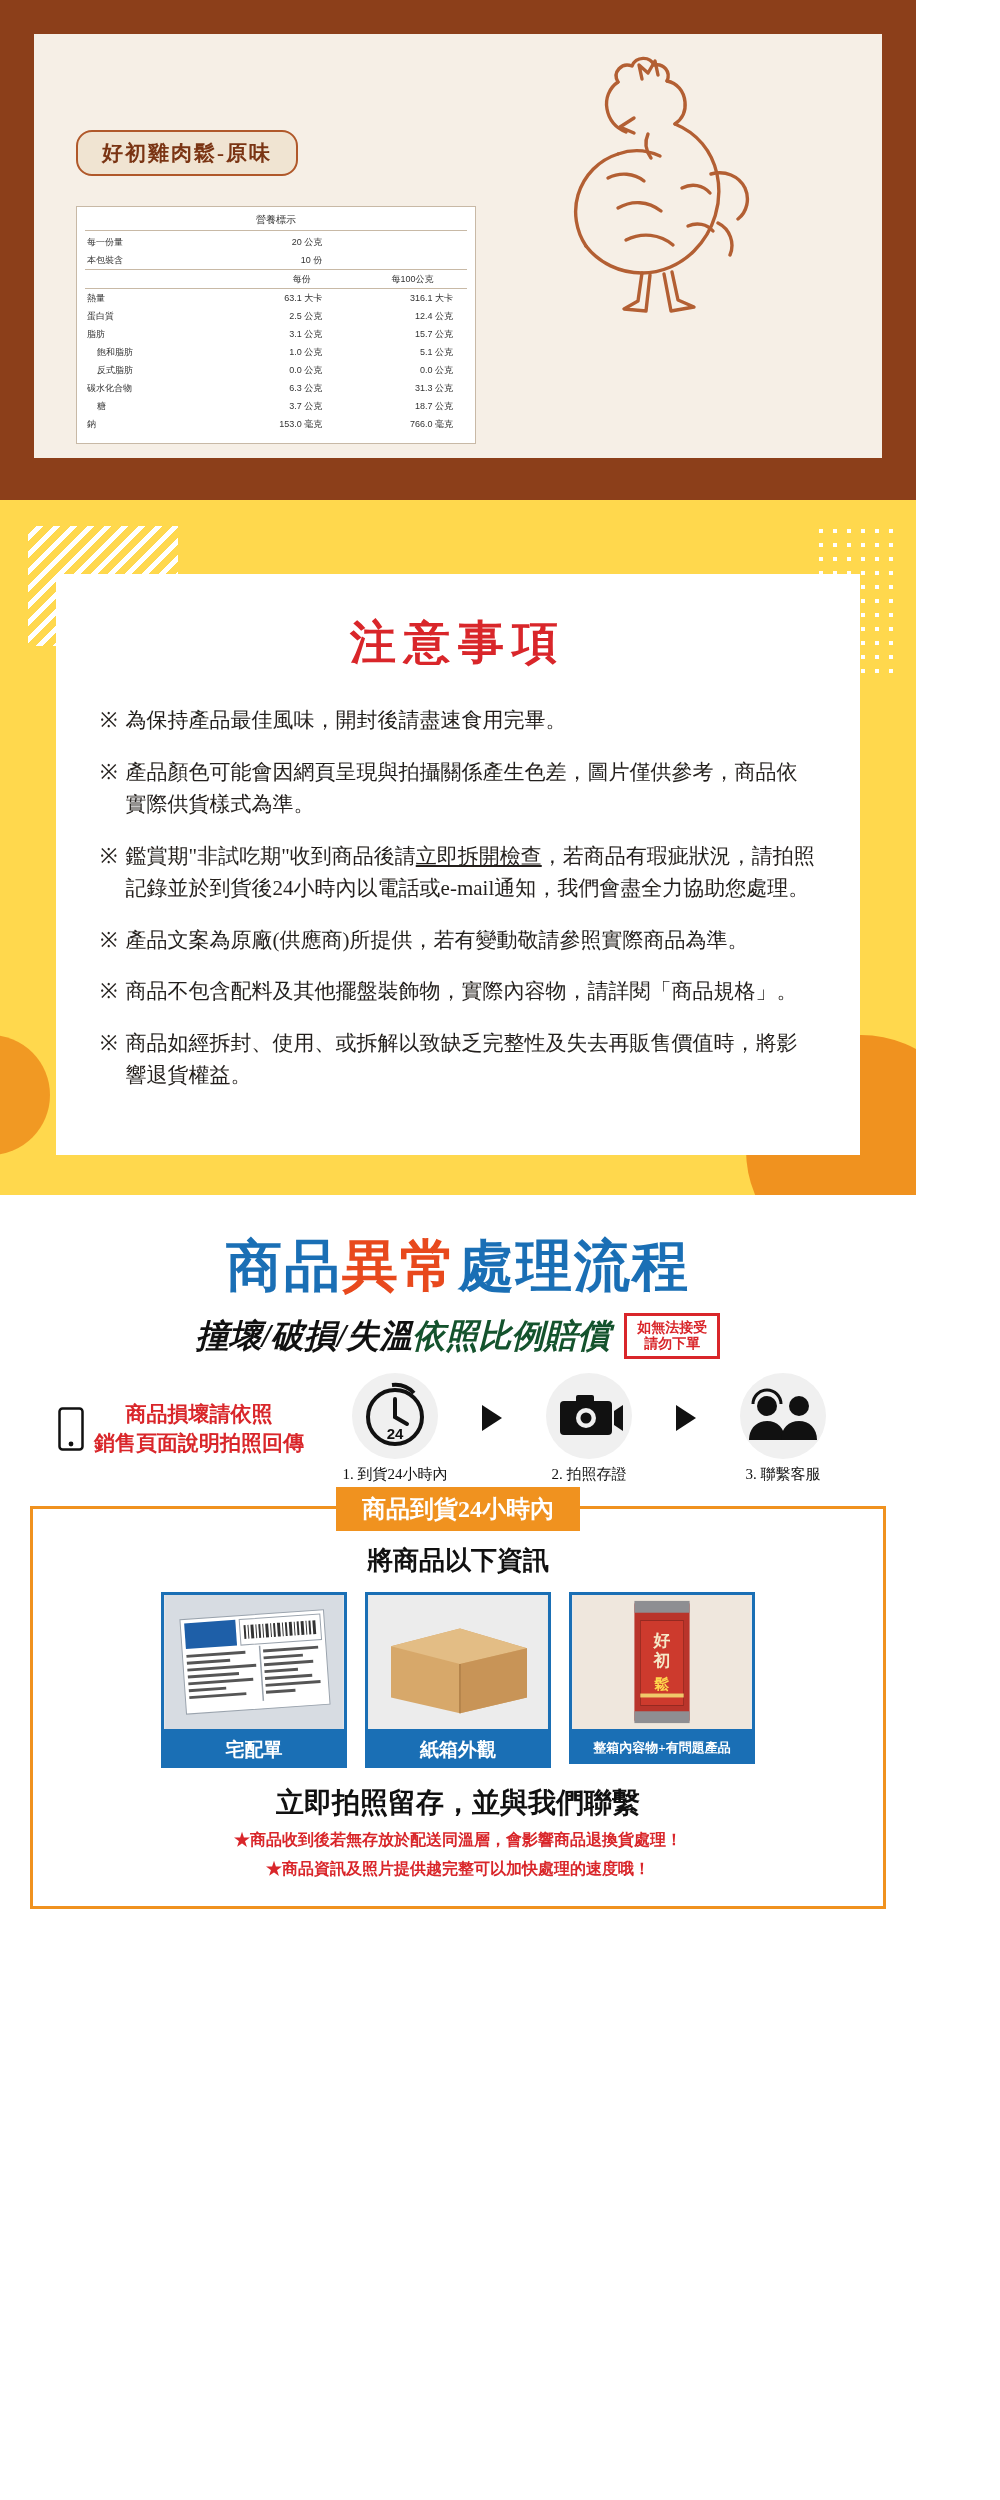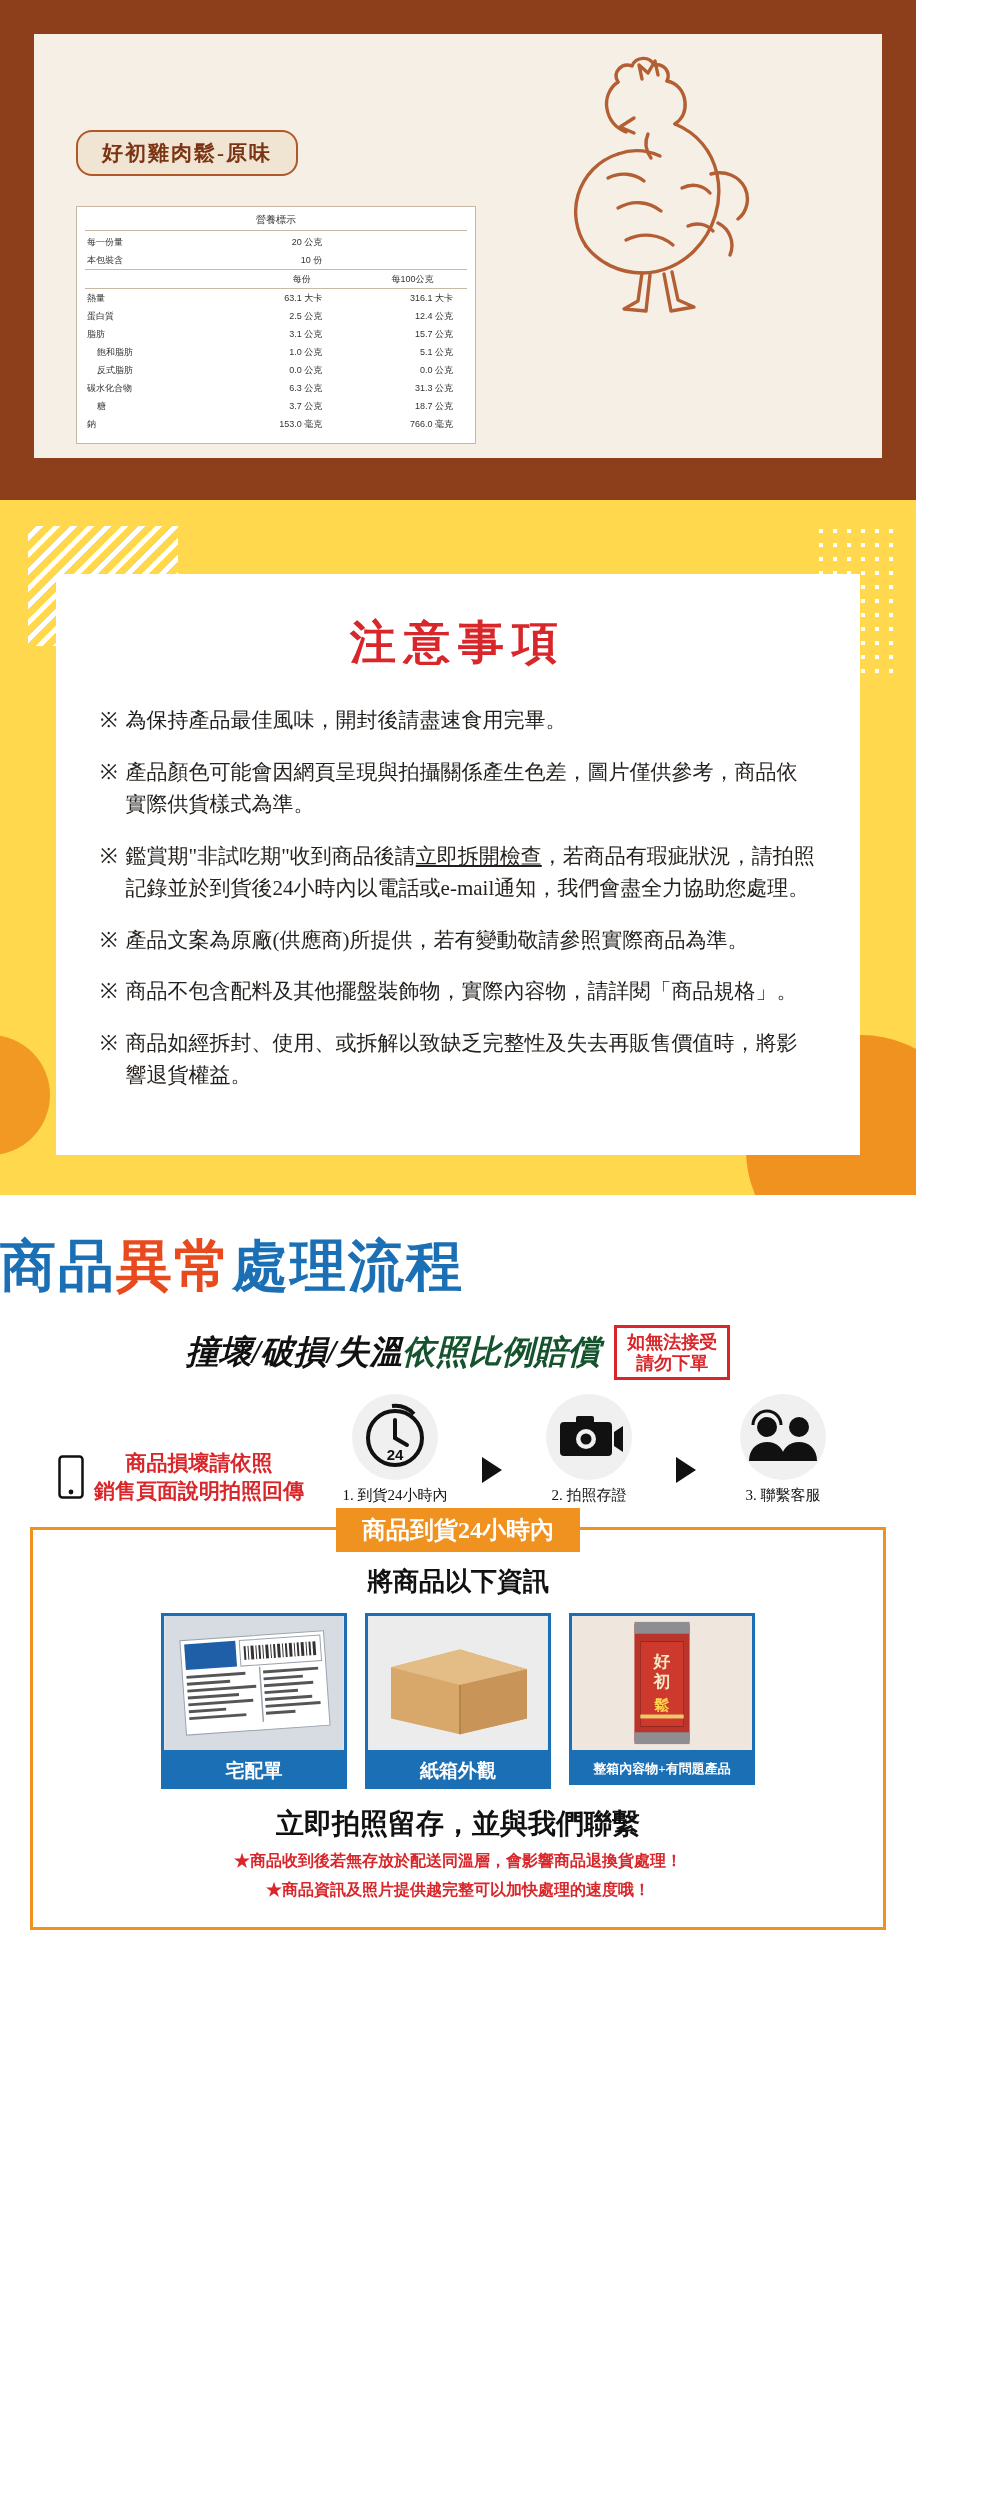--- a/index.html
+++ b/index.html
@@ -128,58 +128,58 @@
   .notice-text { flex: 1; }
   .notice-text .u { text-decoration: underline; }
 
   
   .sec-flow {
     background: #ffffff;
     padding: 26px 0 26px 0;
     position: relative;
   }
   .flow-title {
-    text-align: left;
+    text-align: center;
     font-size: 56px;
     font-weight: bold;
     letter-spacing: 2px;
     font-family: "Liberation Serif", serif;
     color: #1a6fb5;
-    margin: 8px 0 20px 0;
+    margin: 8px 0 8px 0;
   }
   .flow-title .hl { color: #e8491d; }
   .flow-sub-row {
     display: flex;
     align-items: center;
     justify-content: center;
     gap: 14px;
     margin-bottom: 14px;
   }
   .flow-sub {
     font-size: 33px;
     font-weight: bold;
     font-style: italic;
     font-family: "Liberation Serif", serif;
     color: #111;
   }
   .flow-sub .blue { color: #14532d; }
   .no-accept {
     border: 3px solid #d9262a;
     color: #d9262a;
-    font-size: 18px;
+    font-size: 14px;
     font-weight: bold;
     line-height: 1.15;
     text-align: center;
     padding: 4px 10px;
     font-family: "Liberation Serif", serif;
   }
 
   .steps-row {
     display: flex;
-    align-items: flex-end;
+    align-items: center;
     justify-content: center;
     gap: 10px;
     margin: 8px 0 18px 0;
   }
   .step-left {
     display: flex; align-items: center; gap: 10px;
     margin-right: 6px;
   }
   .step-left-text {
     font-size: 21px; font-weight: bold; color: #d9262a;

